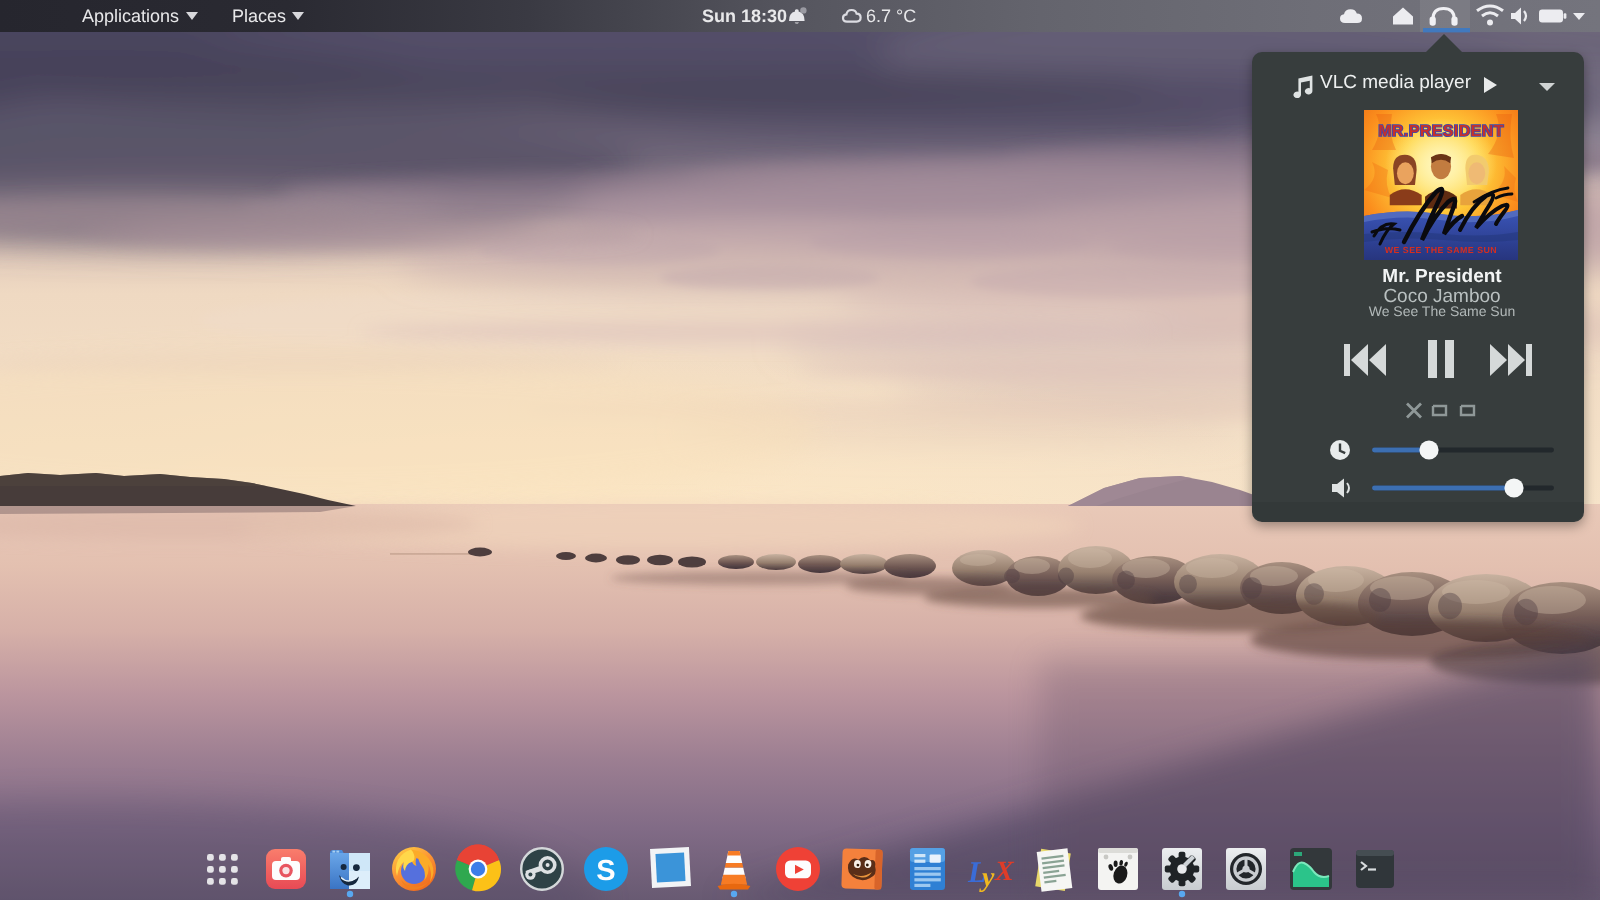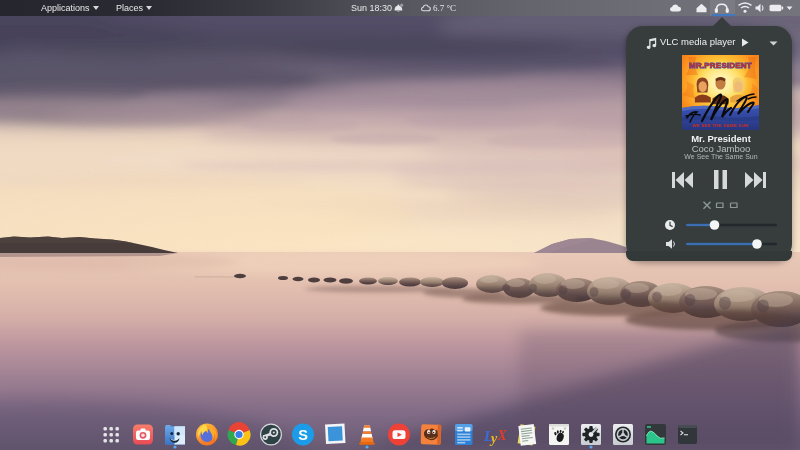--- a/index.html
+++ b/index.html
@@ -8,21 +8,21 @@
   #wall{position:absolute;left:0;top:0;width:800px;height:450px;}
   
   #topbar{position:absolute;left:0;top:0;width:800px;height:16px;font-size:9px;
     background:linear-gradient(90deg,#26262e 0%,#2a2a32 18%,#3a3a43 33%,#56565f 50%,#64646d 65%,#6e6e77 82%,#74747d 100%);
     color:#e8e8ea;z-index:30;}
   .tb{position:absolute;top:0;height:16px;line-height:16px;white-space:nowrap;}
   .caret{display:inline-block;width:0;height:0;border-left:3px solid transparent;
     border-right:3px solid transparent;border-top:4px solid #d8d8dc;margin-left:3px;vertical-align:1px;}
   
   #popup{position:absolute;left:626px;top:26px;width:166px;height:235px;
-    background:#373d3d;border-radius:17px;z-index:40;box-shadow:0 2px 6px rgba(0,0,0,.35);}
+    background:#373d3d;border-radius:5px;z-index:40;box-shadow:0 2px 6px rgba(0,0,0,.35);}
   #parrow{position:absolute;left:713px;top:17px;width:0;height:0;z-index:41;
     border-left:9px solid transparent;border-right:9px solid transparent;border-bottom:9px solid #373d3d;}
   .ptxt{position:absolute;white-space:nowrap;}
   
   #dock{position:absolute;left:0;top:0;width:800px;height:450px;z-index:20;pointer-events:none;}
 </style>
 </head>
 <body>
 
 <svg id="wall" viewBox="0 0 800 450" preserveAspectRatio="none">
@@ -201,22 +201,22 @@
 </g>
 
 <path d="M360,450 L800,450 L800,320 Z" fill="#453e58" opacity="0.5" filter="url(#b8)"></path>
 <rect x="520" y="330" width="280" height="120" fill="#5e4c60" opacity="0.25" filter="url(#b8)"></rect>
 <ellipse cx="40" cy="450" rx="260" ry="50" fill="#4e4460" opacity="0.3" filter="url(#b8)"></ellipse>
 </svg>
 
 <div id="topbar">
   <span class="tb" style="left:9px;margin-left:32px;">Applications<span class="caret"></span></span>
   <span class="tb" style="left:83px;margin-left:33px;">Places<span class="caret"></span></span>
-  <span class="tb" style="left:351px;">Sun 18:30</span>
-  <span class="tb" style="left:433px;font-family:Liberation Serif, serif;">6.7 °C</span>
+  <span class="tb" style="left:351px;font-weight:bold;">Sun 18:30</span>
+  <span class="tb" style="left:433px;">6.7 °C</span>
 </div>
 <svg style="position:absolute;left:0;top:0;z-index:31;" width="800" height="17" viewBox="0 0 800 17">
 
   <path d="M394.5 10.5 Q394.5 6.5 397.5 5.8 Q397.3 4.6 398.4 4.6 Q399.5 4.6 399.3 5.8 Q402.3 6.5 402.3 10.5 Z" fill="#e6e6ea"></path>
   <path d="M397.3 11.2 Q398.4 12.4 399.5 11.2 Z" fill="#e6e6ea"></path>
   <circle cx="401.7" cy="5.2" r="1.6" fill="#9a9aa2"></circle>
 
   <path d="M423.5 10.8 Q421.5 10.8 421.5 9 Q421.5 7.4 423.2 7.2 Q423.6 5 425.8 5 Q427.8 5 428.3 6.8 Q430.3 6.8 430.3 8.8 Q430.3 10.8 428.3 10.8 Z" fill="none" stroke="#dcdce2" stroke-width="1.1"></path>
 
   <path d="M672.5 11.5 Q670 11.5 670 9.3 Q670 7.3 672 7.1 Q672.5 4.6 675.3 4.6 Q677.8 4.6 678.4 6.8 Q681 6.8 681 9.2 Q681 11.5 678.6 11.5 Z" fill="#ececf0"></path>

